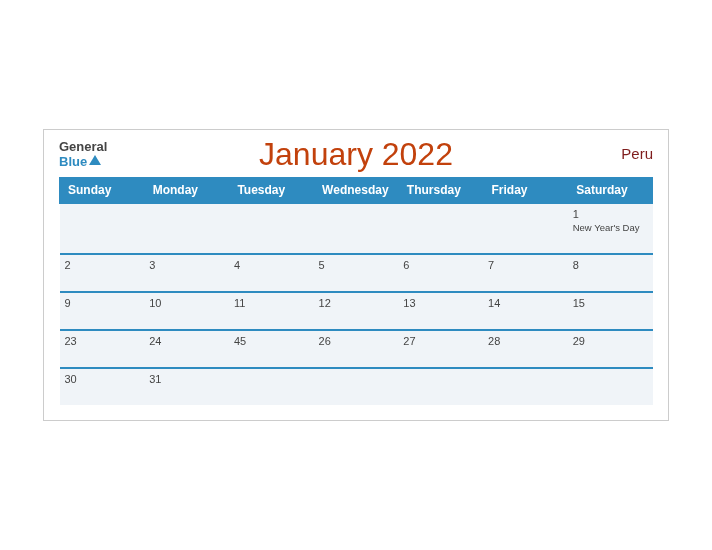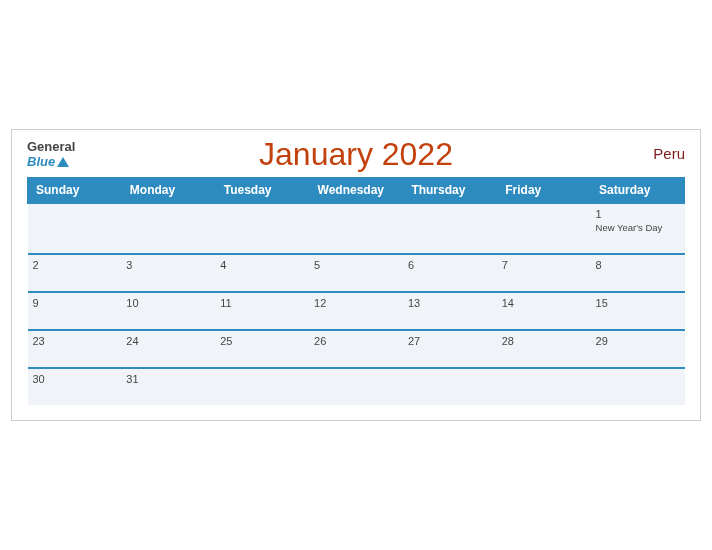--- a/index.html
+++ b/index.html
@@ -6,21 +6,21 @@
     body {
       width: 712px;
       height: 550px;
       background: #fff;
       font-family: Arial, sans-serif;
       display: flex;
       align-items: center;
       justify-content: center;
     }
     .calendar-container {
-      width: 690px;
+      width: 626px;
       background: #fff;
       border: 1px solid #ccc;
       padding: 10px 15px 15px 15px;
     }
     .header {
       display: flex;
       align-items: center;
       justify-content: space-between;
       margin-bottom: 8px;
       position: relative;
@@ -46,22 +46,20 @@
       width: 0;
       height: 0;
       border-left: 6px solid transparent;
       border-right: 6px solid transparent;
       border-bottom: 10px solid #2e8bc0;
       margin-left: 2px;
       vertical-align: middle;
     }
     .logo-row {
       display: flex;
-      align-items: center;
-      font-style: italic;
     }
     .title {
       font-size: 32px;
       font-weight: normal;
       color: #c2410c;
       text-align: right;
       position: absolute;
       left: 50%;
       transform: translateX(-50%);
     }
@@ -201,21 +199,21 @@
           </td>
         </tr>
         <tr>
           <td>
             <span class="day-num">23</span>
           </td>
           <td>
             <span class="day-num">24</span>
           </td>
           <td>
-            <span class="day-num">25</span>
+            <span class="day-num">45</span>
           </td>
           <td>
             <span class="day-num">26</span>
           </td>
           <td>
             <span class="day-num">27</span>
           </td>
           <td>
             <span class="day-num">28</span>
           </td>

